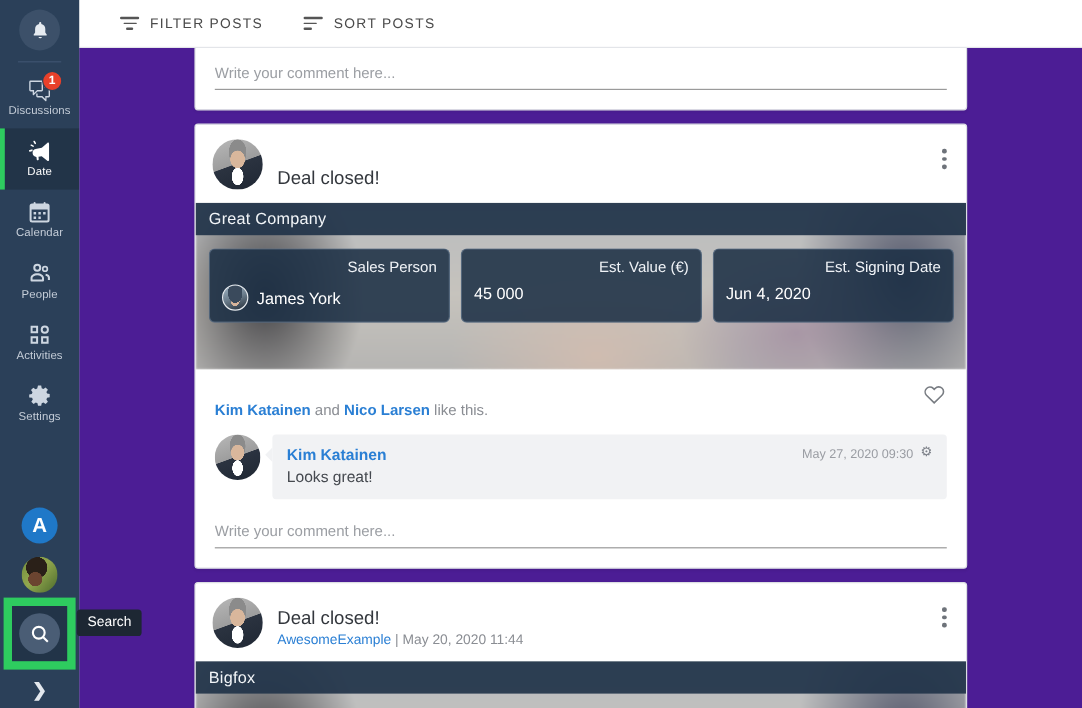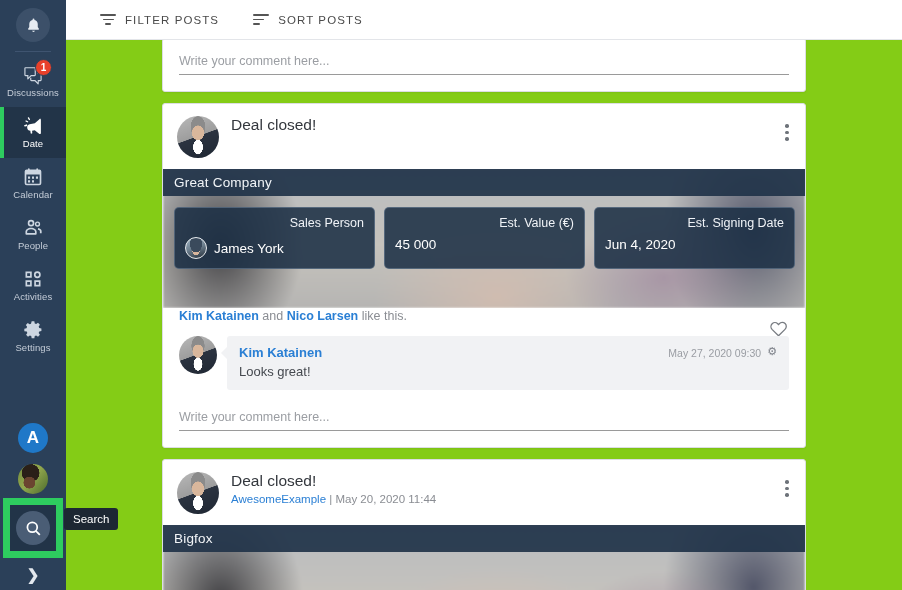--- a/index.html
+++ b/index.html
@@ -111,42 +111,42 @@
   .filter .bars i:nth-child(2){ width:11px; }
   .filter .bars i:nth-child(3){ width:6px;  }
   .sort .bars{ align-items:flex-start; }
   .sort .bars i:nth-child(1){ width:16px; }
   .sort .bars i:nth-child(2){ width:11px; }
   .sort .bars i:nth-child(3){ width:7px;  }
 
   
   .feed{
     position:absolute; left:66px; top:40px; width:836px; height:550px;
-    overflow:hidden; background:#84cc16;
+    overflow:hidden; background:#4c1d95;
   }
   .feed-inner{ position:relative; width:836px; }
 
   .card{
     position:relative; width:644px; margin:0 auto;
     background:#fff; border:1px solid #dcdee3; border-radius:3px;
     box-shadow:0 1px 2px rgba(0,0,0,.06);
   }
   .card + .card{ margin-top:11px; }
 
   .comment-box{ padding:11px 16px 16px; }
   .comment-input{
     width:100%; border:0; border-bottom:1px solid #9a9a9a;
     font-family:"Liberation Sans", sans-serif;
     font-size:12.5px; color:#55595f; padding:4px 0 6px; outline:none;
     background:transparent;
   }
   .comment-input::placeholder{ color:#9b9ea3; }
 
   .post-head{
-    display:flex; align-items:flex-start; padding:12px 14px 11px; position:relative;
+    display:flex; align-items:flex-end; padding:12px 14px 11px; position:relative;
   }
   .pavatar{
     width:42px; height:42px; border-radius:50%; flex:none; margin-right:12px;
     background:
       radial-gradient(ellipse at 50% 74%, #ffffff 0 16%, rgba(255,255,255,0) 17%),
       radial-gradient(ellipse at 50% 40%, #d9b79c 0 20%, rgba(217,183,156,0) 21%),
       radial-gradient(ellipse at 50% 26%, #8b8b8b 0 24%, rgba(139,139,139,0) 25%),
       linear-gradient(160deg,#b9b9b9 0%, #9d9d9d 48%, #2b3340 49%, #1f2733 100%);
   }
   .pmeta{ display:flex; flex-direction:column; gap:3px; }
@@ -191,21 +191,21 @@
     width:22px; height:22px; border-radius:50%; flex:none;
     background:
       radial-gradient(ellipse at 50% 30%, #3a4a5c 0 42%, rgba(58,74,92,0) 43%),
       radial-gradient(ellipse at 50% 62%, #d7b49b 0 26%, rgba(215,180,155,0) 27%),
       linear-gradient(160deg,#9fb4c4 0%, #6b7d8c 50%, #242d38 100%);
     border:1px solid #e7ebef;
   }
 
   
   .likes{
-    display:flex; align-items:center; padding:1px 16px 9px; position:relative;
+    display:flex; align-items:center; padding:27px 16px 9px; position:relative;
   }
   .likes .txt{ font-size:12.5px; color:#8a8d93; }
   .likes .txt a{ color:#2a7fd4; text-decoration:none; font-weight:600; }
   .heart{ position:absolute; right:16px; top:10px; cursor:pointer; }
   .heart svg{ width:21px; height:21px; fill:none; stroke:#787c82; stroke-width:1.5; }
 
   
   .thread{ display:flex; padding:4px 16px 0 16px; }
   .thread .cav{
     width:38px; height:38px; border-radius:50%; flex:none; margin-right:10px;

